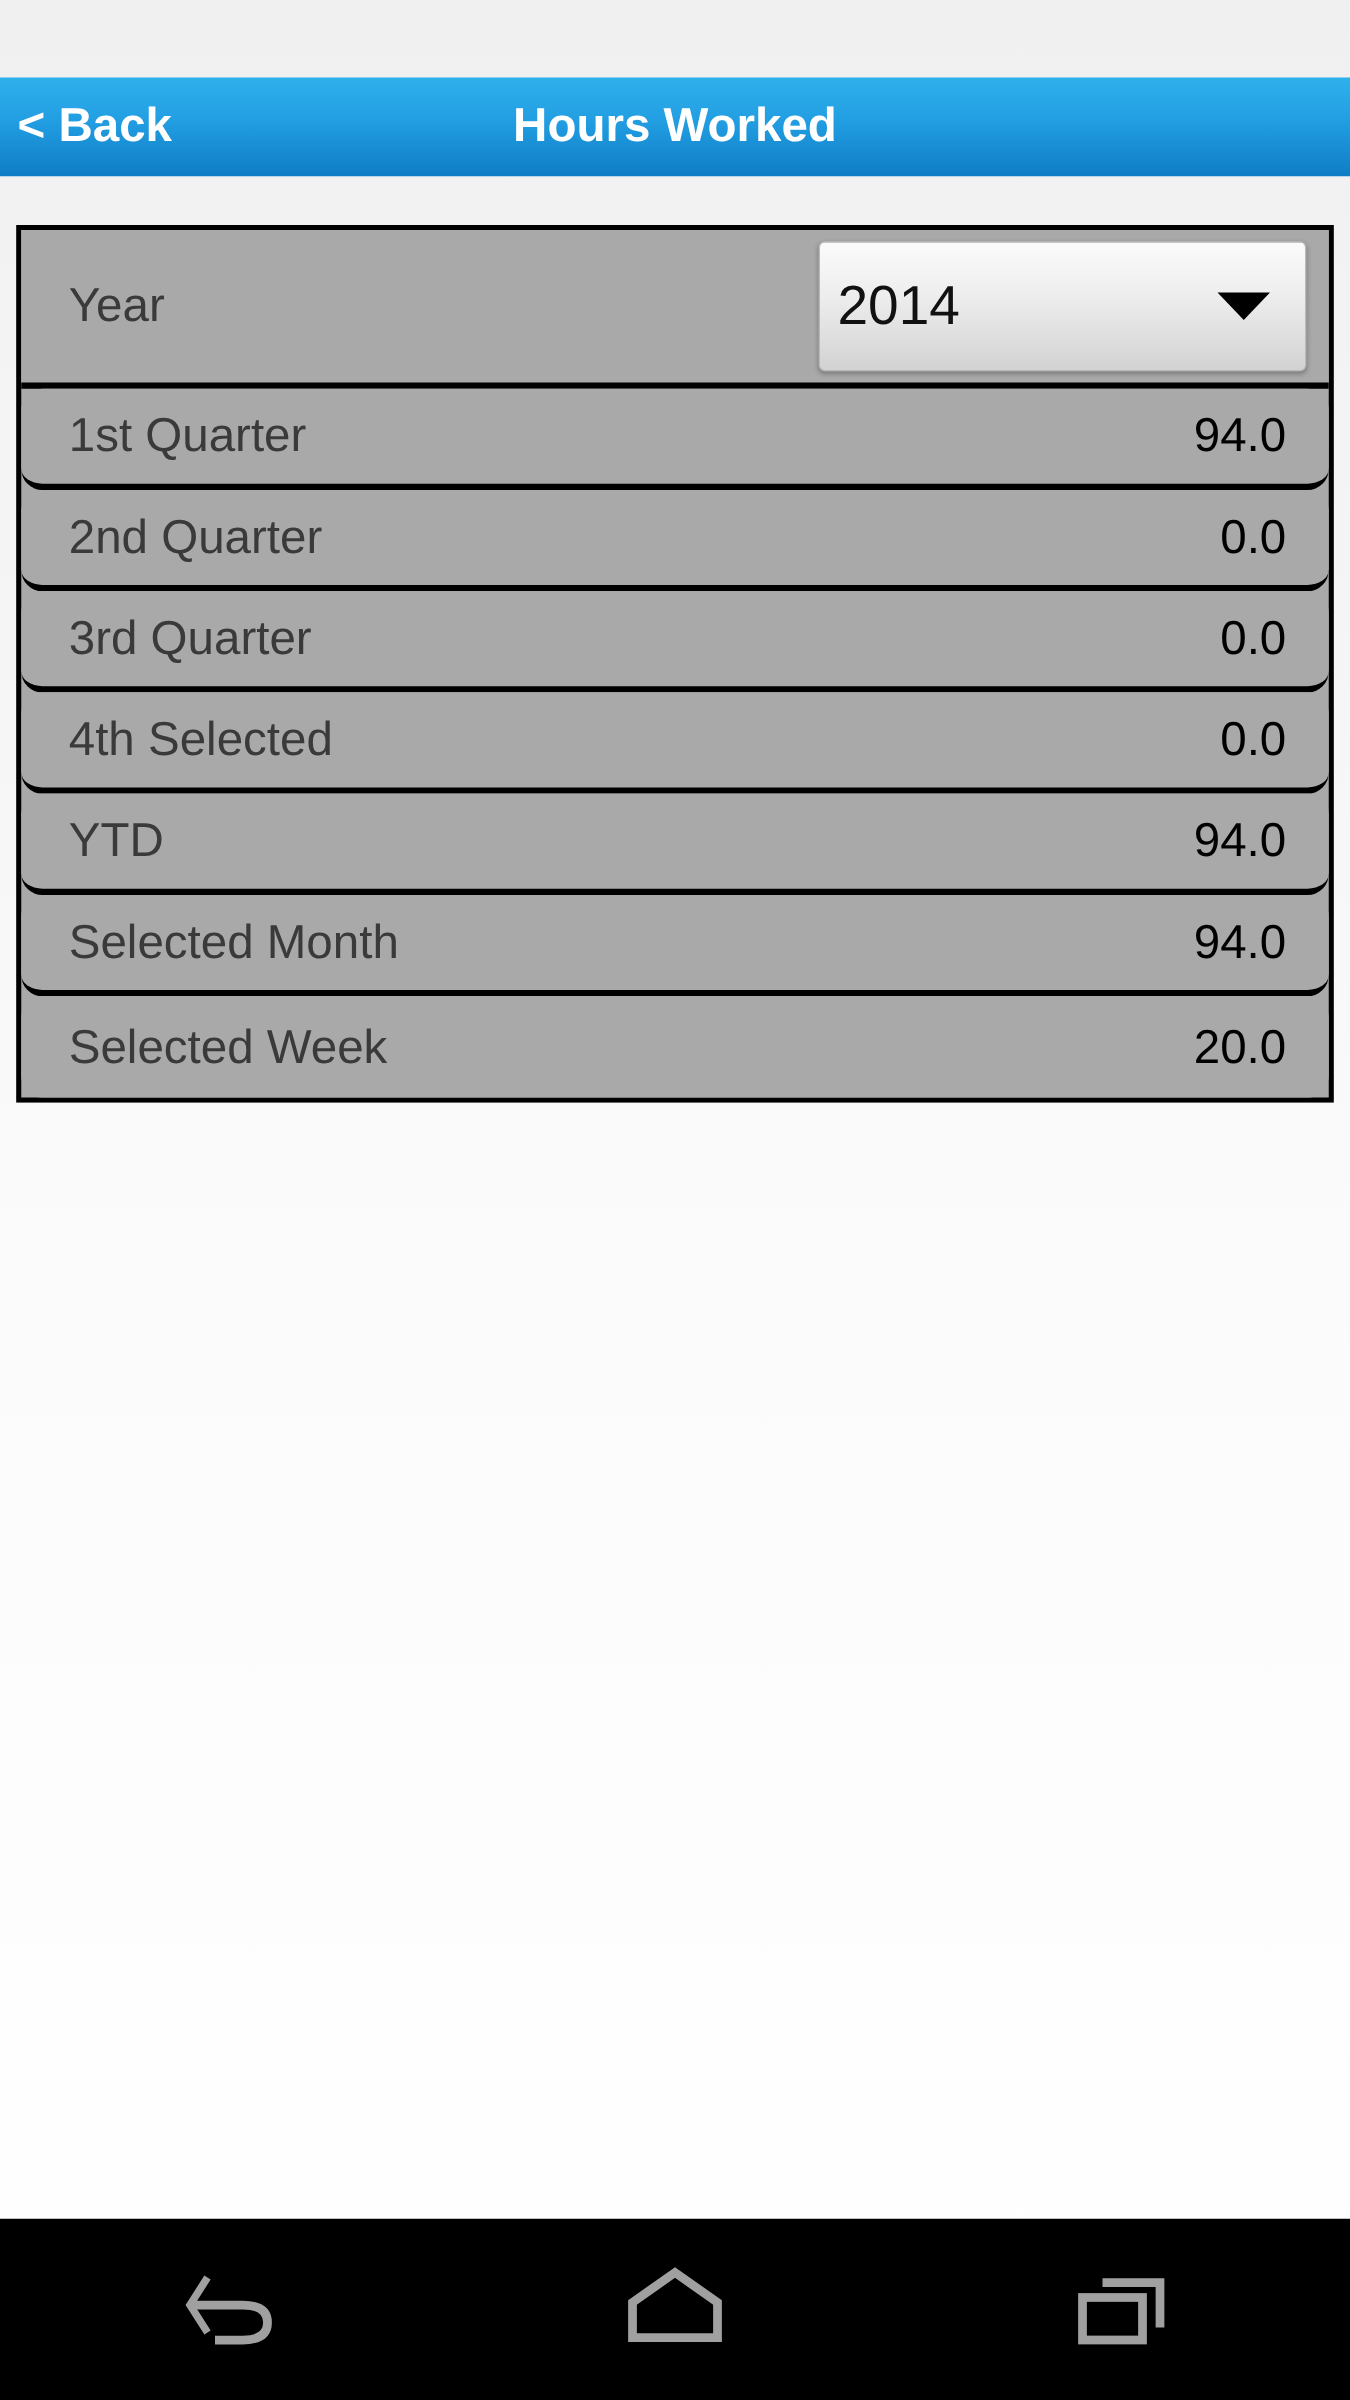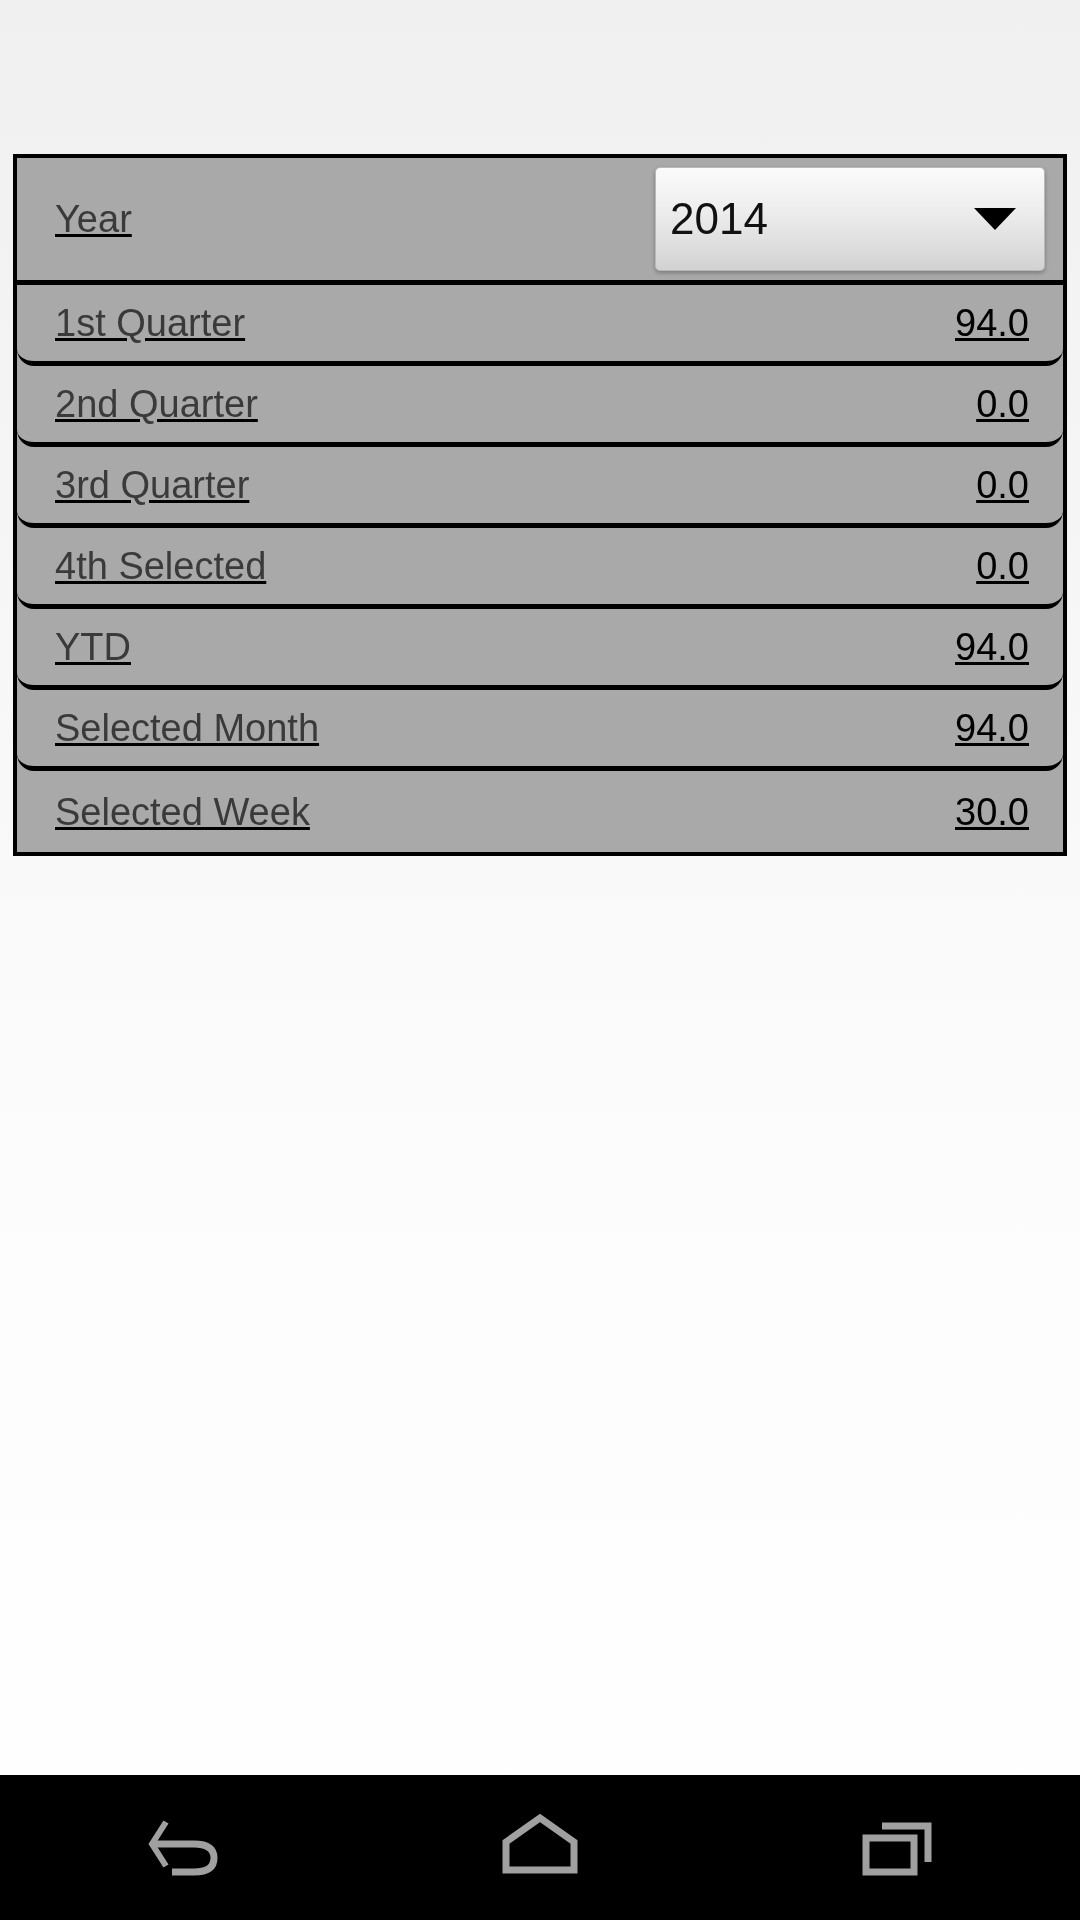--- a/index.html
+++ b/index.html
@@ -152,27 +152,26 @@
     text-align: center;
     color: #ffffff;
     font-size: 38px;
     font-weight: bold;
     letter-spacing: 0px;
   }
 
   
   #list-panel {
     position: absolute;
-    top: 154px;
+    top: 180px;
     left: 13px;
     width: 1054px;
     border: 4px solid #000000;
     box-sizing: border-box;
     background: #a9a9a9;
-    text-decoration: underline;
   }
   .row {
     position: relative;
     background: #a9a9a9;
     display: flex;
     align-items: center;
     justify-content: space-between;
     padding: 0 34px 0 38px;
     box-sizing: border-box;
     border-bottom: 5px solid #000000;
@@ -243,20 +242,24 @@
     cursor: pointer;
   }
   .nav-btn svg { display: block; }
 </style>
 </head>
 <body>
 
 <div id="screen">
 
 
+  <div id="app-header">
+    <div id="back-button">&lt; Back</div>
+    <div id="header-title">Hours Worked</div>
+  </div>
 
   <div id="list-panel">
 
     <div class="row row-year">
       <div class="row-label">Year</div>
       <div id="year-dropdown">
         <div id="year-dropdown-value">2014</div>
         <span class="caret-down"></span>
       </div>
     </div>
@@ -281,21 +284,21 @@
         <div class="row row-data">
           <div class="row-label">YTD</div>
           <div class="row-value">94.0</div>
         </div>
         <div class="row row-data">
           <div class="row-label">Selected Month</div>
           <div class="row-value">94.0</div>
         </div>
         <div class="row row-data">
           <div class="row-label">Selected Week</div>
-          <div class="row-value">30.0</div>
+          <div class="row-value">20.0</div>
         </div>
       </div>
 
   </div>
 
   <div id="nav-bar">
     <div class="nav-btn">
       <span>
         <svg width="96" height="80" viewBox="0 0 96 80">
           <path d="M34 14 L20 36 L34 58" fill="none" stroke="#a0a0a0" stroke-width="6"></path>

